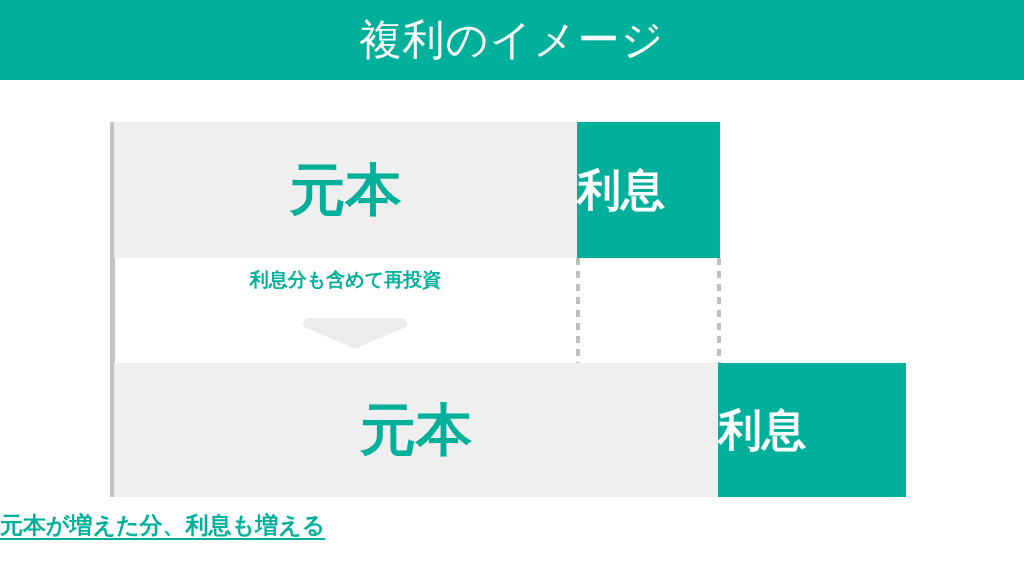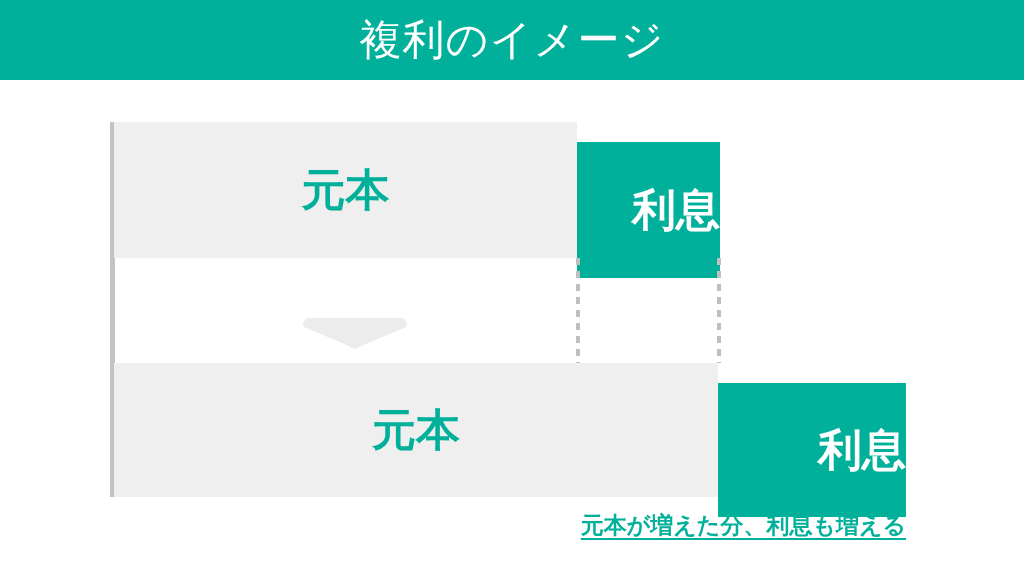--- a/index.html
+++ b/index.html
@@ -73,26 +73,25 @@
     align-items: center;
     justify-content: center;
   }
   .bar-interest {
     position: absolute;
     top: 0;
     height: 100%;
     background: #00b09b;
     display: flex;
     align-items: center;
-    justify-content: flex-end;
-    margin-top: 20px;
+    justify-content: flex-start;
   }
   .label-principal {
     color: #00b09b;
-    font-size: 44px;
+    font-size: 56px;
     font-weight: bold;
     line-height: 1;
   }
   .label-interest {
     color: #ffffff;
     font-size: 44px;
     font-weight: bold;
     line-height: 1;
   }
   #row-year1 .bar-principal { width: 463px; }
@@ -152,21 +151,21 @@
   }
   #row-year2 .bar-principal { width: 604px; }
   #row-year2 .bar-interest  { left: 604px; width: 188px; }
 
   
   #footer-caption {
     position: absolute;
     left: 0;
     top: 432px;
     width: 906px;
-    text-align: right;
+    text-align: left;
     color: #00b09b;
     font-size: 23px;
     font-weight: bold;
     line-height: 1.2;
     text-decoration: underline;
     text-underline-offset: 5px;
     white-space: nowrap;
   }
 </style>
 </head>
@@ -183,20 +182,21 @@
   <div id="row-year1">
     <div class="bar-principal">
       <span class="label-principal">元本</span>
     </div>
     <div class="bar-interest">
       <span class="label-interest">利息</span>
     </div>
   </div>
 
   <div id="reinvest-section">
+    <div id="reinvest-text">利息分も含めて再投資</div>
 
     <div id="reinvest-arrow">
       <svg width="106" height="33" viewBox="0 0 106 33" xmlns="http://www.w3.org/2000/svg">
         <path d="M6 2 H100 A6 6 0 0 1 104 11 L59 30 A8 8 0 0 1 47 30 L2 11 A6 6 0 0 1 6 2 Z" fill="#ececec"></path>
       </svg>
     </div>
 
     <div class="dash-line" id="dash-left"></div>
     <div class="dash-line" id="dash-right"></div>
   </div>

